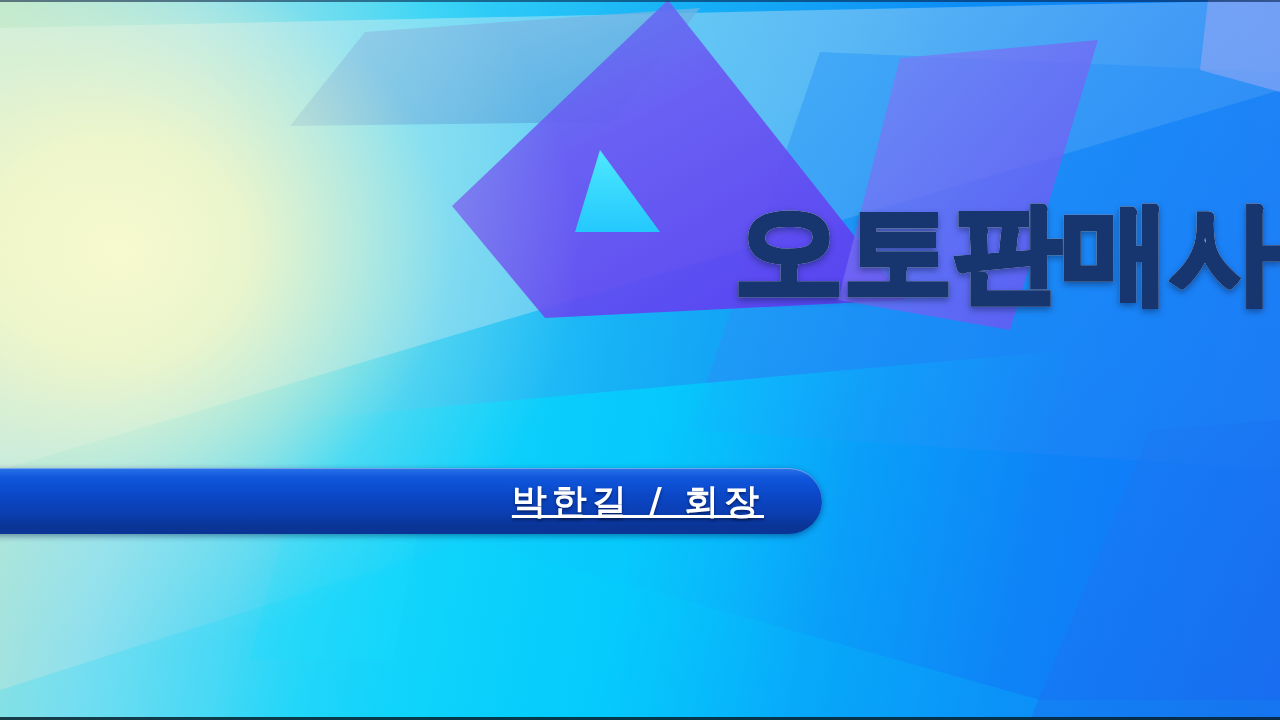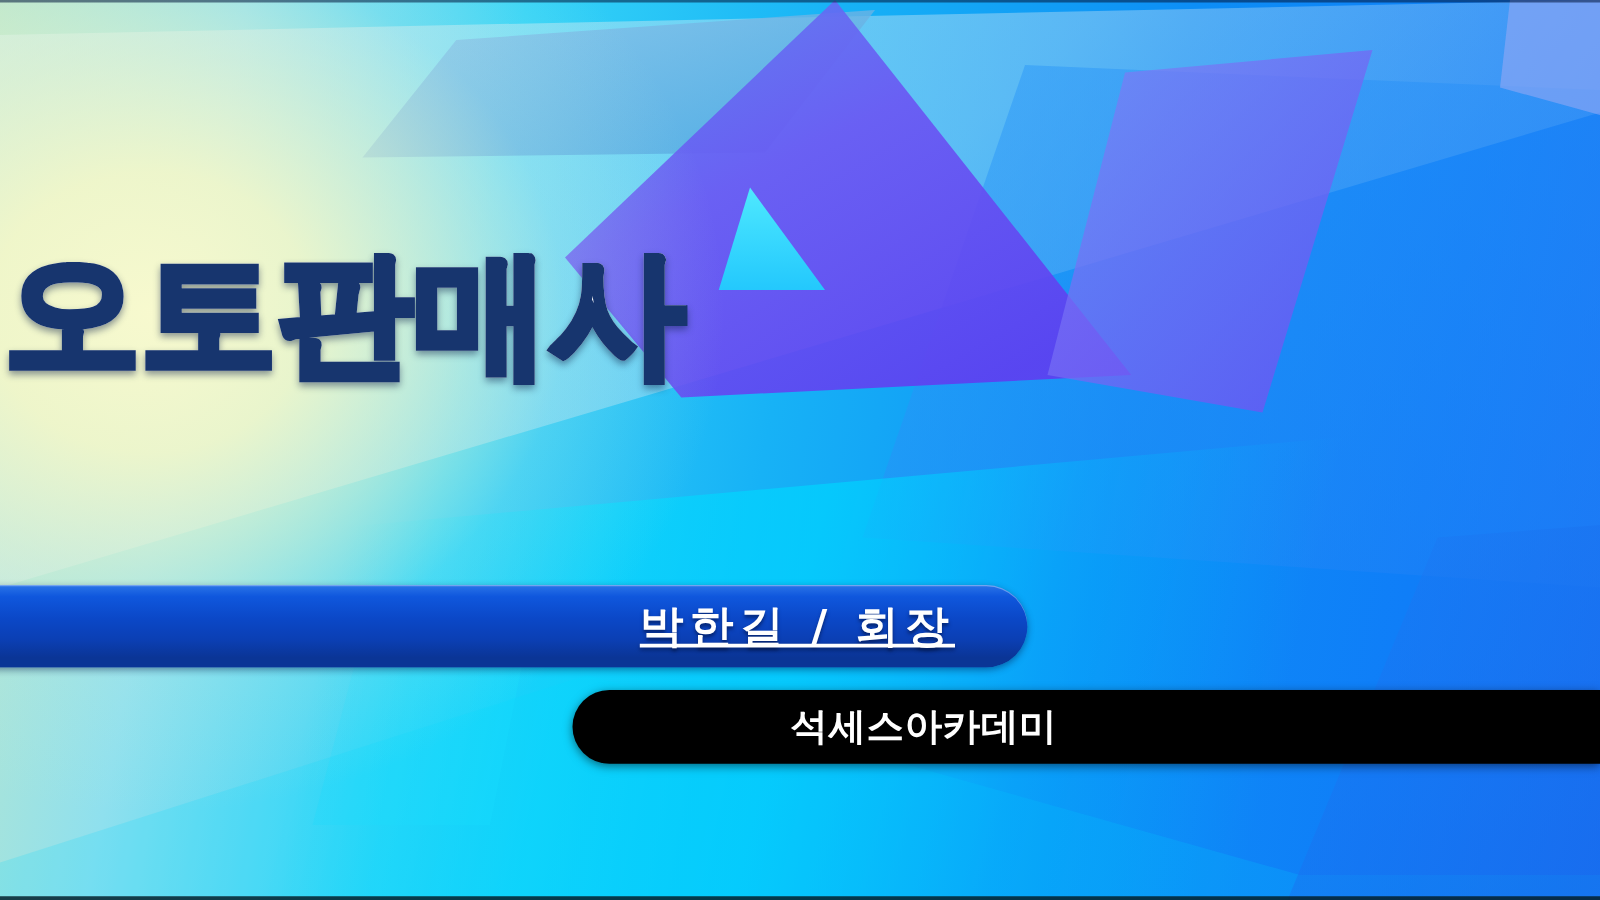--- a/index.html
+++ b/index.html
@@ -63,21 +63,21 @@
     inset: 0;
   }
   .poly svg { display: block; width: 1280px; height: 720px; }
 
   
   .title-wrap {
     position: absolute;
     left: 0;
     top: 188px;
     width: 1280px;
-    text-align: left;
+    text-align: right;
     padding-left: 4px;
     box-sizing: border-box;
   }
   .title {
     display: inline-block;
     font-size: 108px;
     font-weight: 700;
     line-height: 1.18;
     letter-spacing: 1px;
     color: #fff;
@@ -242,18 +242,15 @@
   <div class="top-seam"></div>
 
   <div class="title-wrap">
     <span class="title">오토판매사</span>
   </div>
 
   <div class="name-bar">
     <span class="name-text">박한길 / 회장</span>
   </div>
 
-  <div class="org-bar">
-    <span class="org-text">석세스아카데미</span>
-  </div>
 
   <div class="bottom-seam"></div>
 </div>
 
 </body></html>

